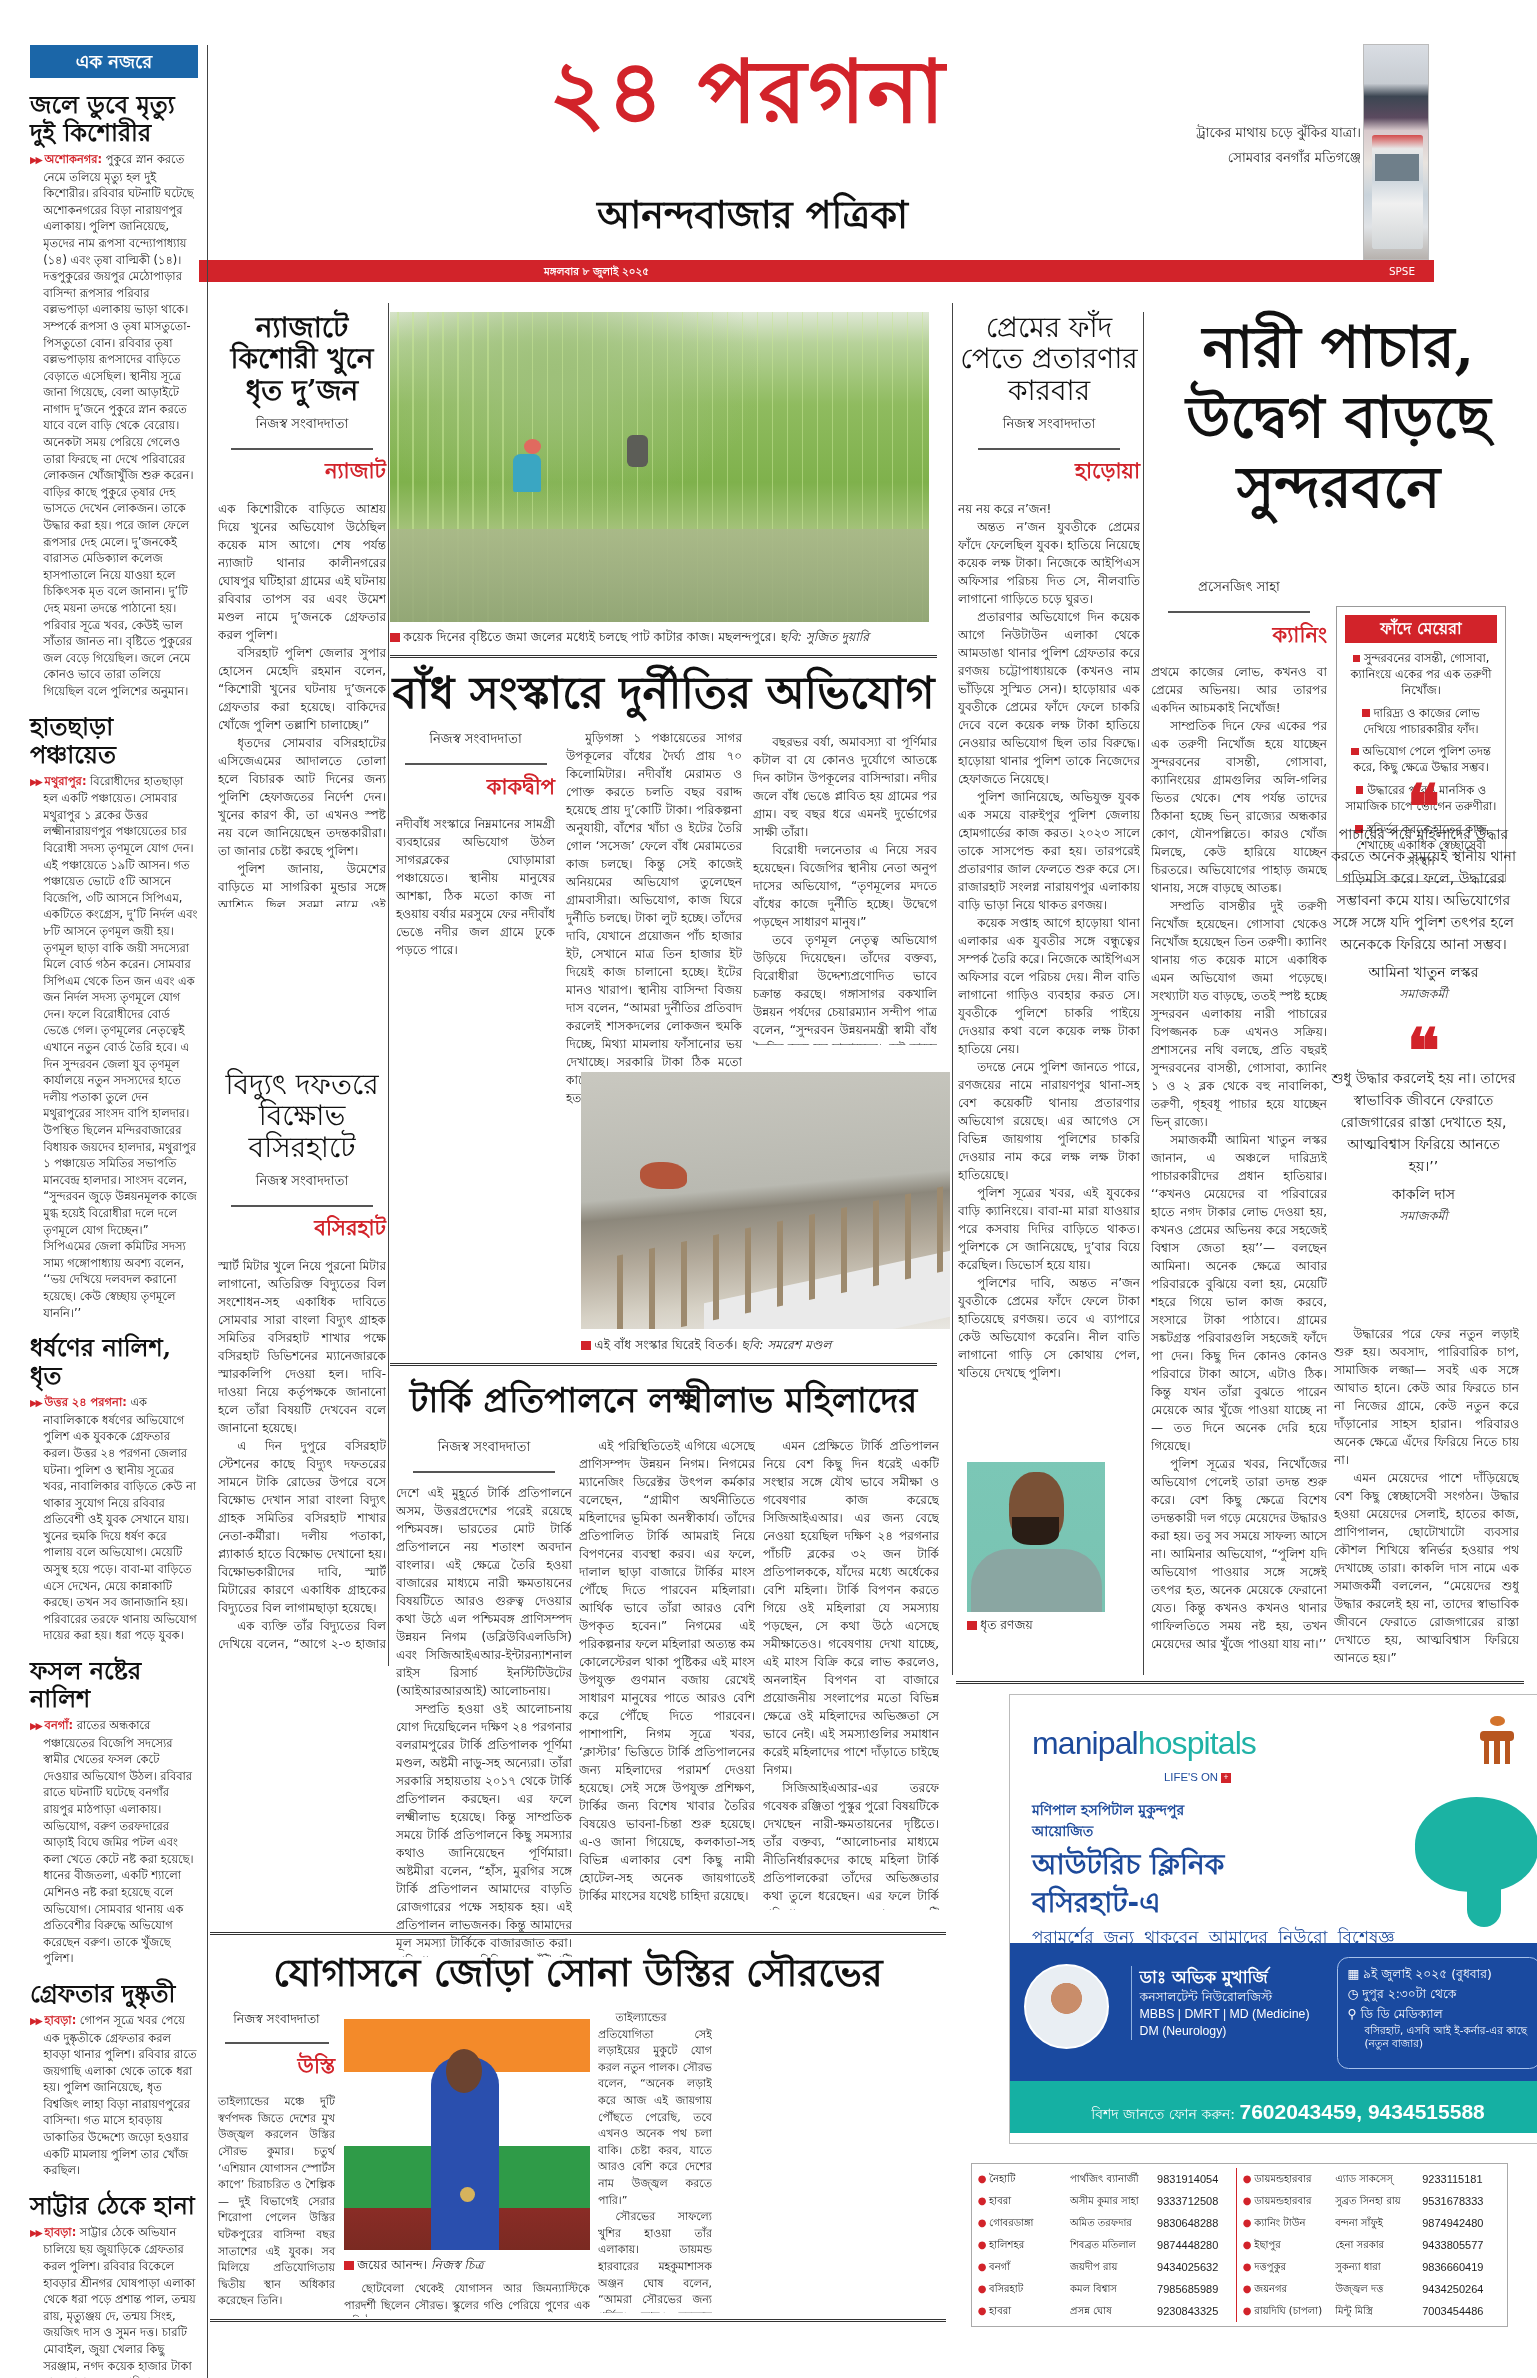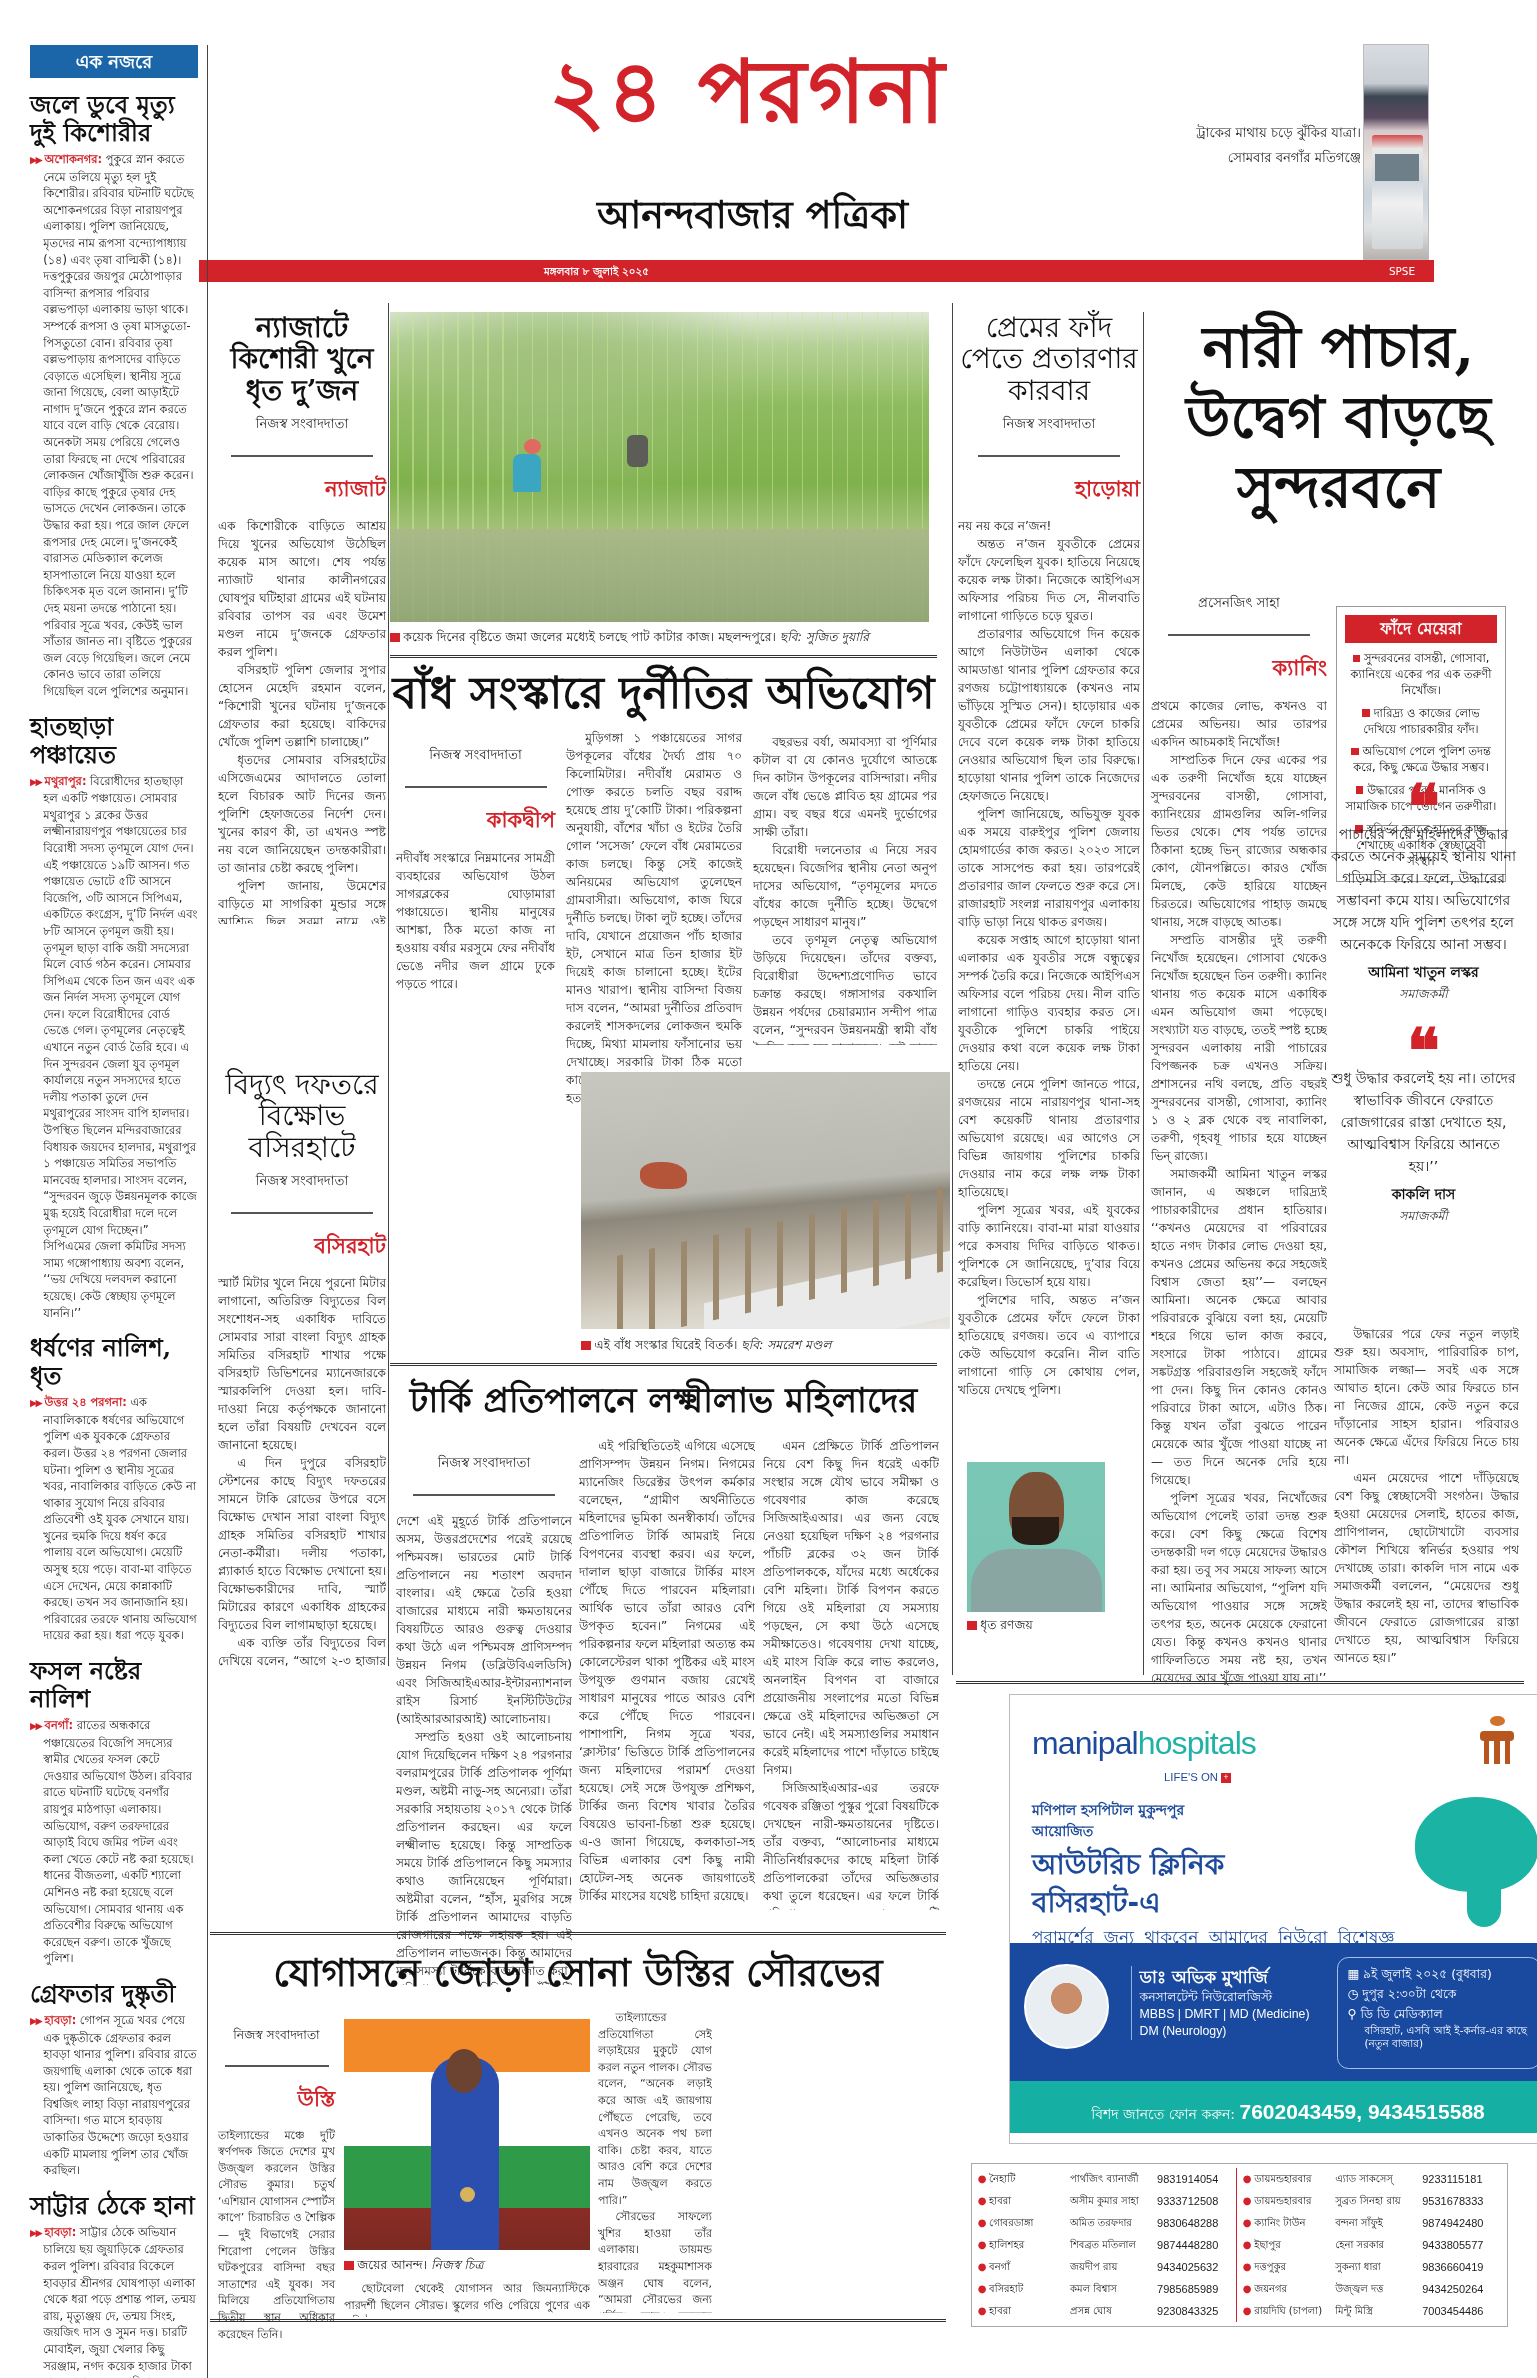--- a/index.html
+++ b/index.html
@@ -3,21 +3,21 @@
 <meta charset="utf-8">
 <style>
 *{box-sizing:border-box;margin:0;padding:0}
 html,body{width:1538px;height:2378px;background:#fff;overflow:hidden}
 body{font-family:"DejaVu Serif",serif;color:#111;position:relative}
 .abs{position:absolute}
 .body-text{font-family:"DejaVu Sans",sans-serif;font-size:12px;line-height:18px;text-align:justify;color:#222}
 .body-text p{text-indent:1.6em}
 .body-text p.noind{text-indent:0}
 .hl{font-family:"DejaVu Serif",serif;font-weight:bold;color:#111;text-align:center;line-height:1.12}
-.byline{font-family:"DejaVu Sans",sans-serif;font-size:13.2px;text-align:center;color:#222;padding-bottom:19px;border-bottom:2.8px double #555;width:142px;margin:16px auto}
+.byline{font-family:"DejaVu Sans",sans-serif;font-size:13.2px;text-align:center;color:#222;padding-bottom:12px;border-bottom:2.8px double #555;width:142px;margin:0 auto}
 .dateline{font-family:"DejaVu Sans",sans-serif;font-weight:bold;font-size:21px;color:#d2232a;text-align:right;margin:5.7px 0 9.5px}
 .vrule{position:absolute;width:0.9px;background:#444}
 .hrule{position:absolute;height:2.8px;border-top:0.9px solid #333;border-bottom:0.9px solid #333}
 .caption{font-family:"DejaVu Sans",sans-serif;font-size:12.3px;color:#222}
 .caption .sq{display:inline-block;width:9.5px;height:9.5px;background:#d2232a;margin-right:3.8px;vertical-align:middle}
 
 #left{left:30px;top:45px;width:168px}
 .brief-title{background:#1b66a8;color:#fff;font-family:"DejaVu Sans",sans-serif;font-weight:bold;font-size:18px;text-align:center;height:33px;line-height:33px}
 .brief-hl{font-family:"DejaVu Serif",serif;font-weight:bold;font-size:24px;line-height:28px;margin:13.2px 0 3.8px}
 .brief-body{font-family:"DejaVu Sans",sans-serif;font-size:11.4px;line-height:16.6px;color:#222;padding-left:13.2px;text-indent:-13.2px}
@@ -51,21 +51,21 @@
 #accused-photo .face{position:absolute;left:42px;top:9.5px;width:55px;height:72px;background:#7a5136;border-radius:45% 45% 40% 40%}
 #accused-photo .beard{position:absolute;left:45px;top:55px;width:47px;height:28px;background:#2a1d15;border-radius:0 0 40% 40%}
 #accused-photo .shirt{position:absolute;left:3.8px;top:87px;width:131px;height:66px;background:#8aa6a2;border-radius:38px 38px 0 0}
 #yoga-photo{left:344px;top:2019px;width:246px;height:231px;background:linear-gradient(180deg,#f38a2a 0%,#f38a2a 23%,#ffffff 23%,#ffffff 55%,#2f9b48 55%,#2f9b48 82%,#8a2c26 82%,#7a2a22 100%)}
 #yoga-photo .person{position:absolute;left:87px;top:38px;width:68px;height:199px;background:#2a4fae;border-radius:28px 28px 3.8px 3.8px}
 #yoga-photo .pface{position:absolute;left:102px;top:30px;width:36px;height:44px;background:#6b4330;border-radius:50%}
 #yoga-photo .medal{position:absolute;left:116px;top:168px;width:15px;height:15px;background:#d6b35c;border-radius:50%}
 
 .quote-mark{font-family:"DejaVu Serif",serif;font-weight:bold;font-size:61px;color:#d2232a;text-align:center;line-height:44px;height:38px}
 .quote-text{font-family:"DejaVu Sans",sans-serif;font-size:14px;line-height:22px;text-align:center;color:#222}
-.quote-name{font-family:"DejaVu Sans",sans-serif;font-weight:bold;font-size:14px;text-align:center;margin-top:5.7px}
+.quote-name{font-family:"DejaVu Sans",sans-serif;font-weight:normal;font-size:14px;text-align:center;margin-top:5.7px}
 .quote-role{font-family:"DejaVu Sans",sans-serif;font-style:italic;font-size:12.3px;text-align:center;color:#333}
 
 #factbox{left:1336px;top:606px;width:170px;border:0.9px solid #999;padding:7.6px 7.6px 5.7px;background:#fff}
 #factbox .fb-title{background:#d2232a;color:#fff;font-family:"DejaVu Sans",sans-serif;font-weight:bold;font-size:16px;text-align:center;height:28px;line-height:28px;margin-bottom:7.6px}
 #factbox li{list-style:none;font-family:"DejaVu Sans",sans-serif;font-size:11.4px;line-height:16px;text-align:center;margin-bottom:6.6px}
 #factbox li .sq{display:inline-block;width:7.6px;height:7.6px;background:#d2232a;margin-right:3.8px}
 
 #ad{left:1009px;top:1694px;width:558px;height:450px;border:0.9px solid #bbb}
 #ad .brand{position:absolute;left:22px;top:30px;font-family:"Liberation Sans",sans-serif;font-size:32px;color:#1d4a9b;letter-spacing:-0.9px}
 #ad .brand .h{color:#20b2a6}

